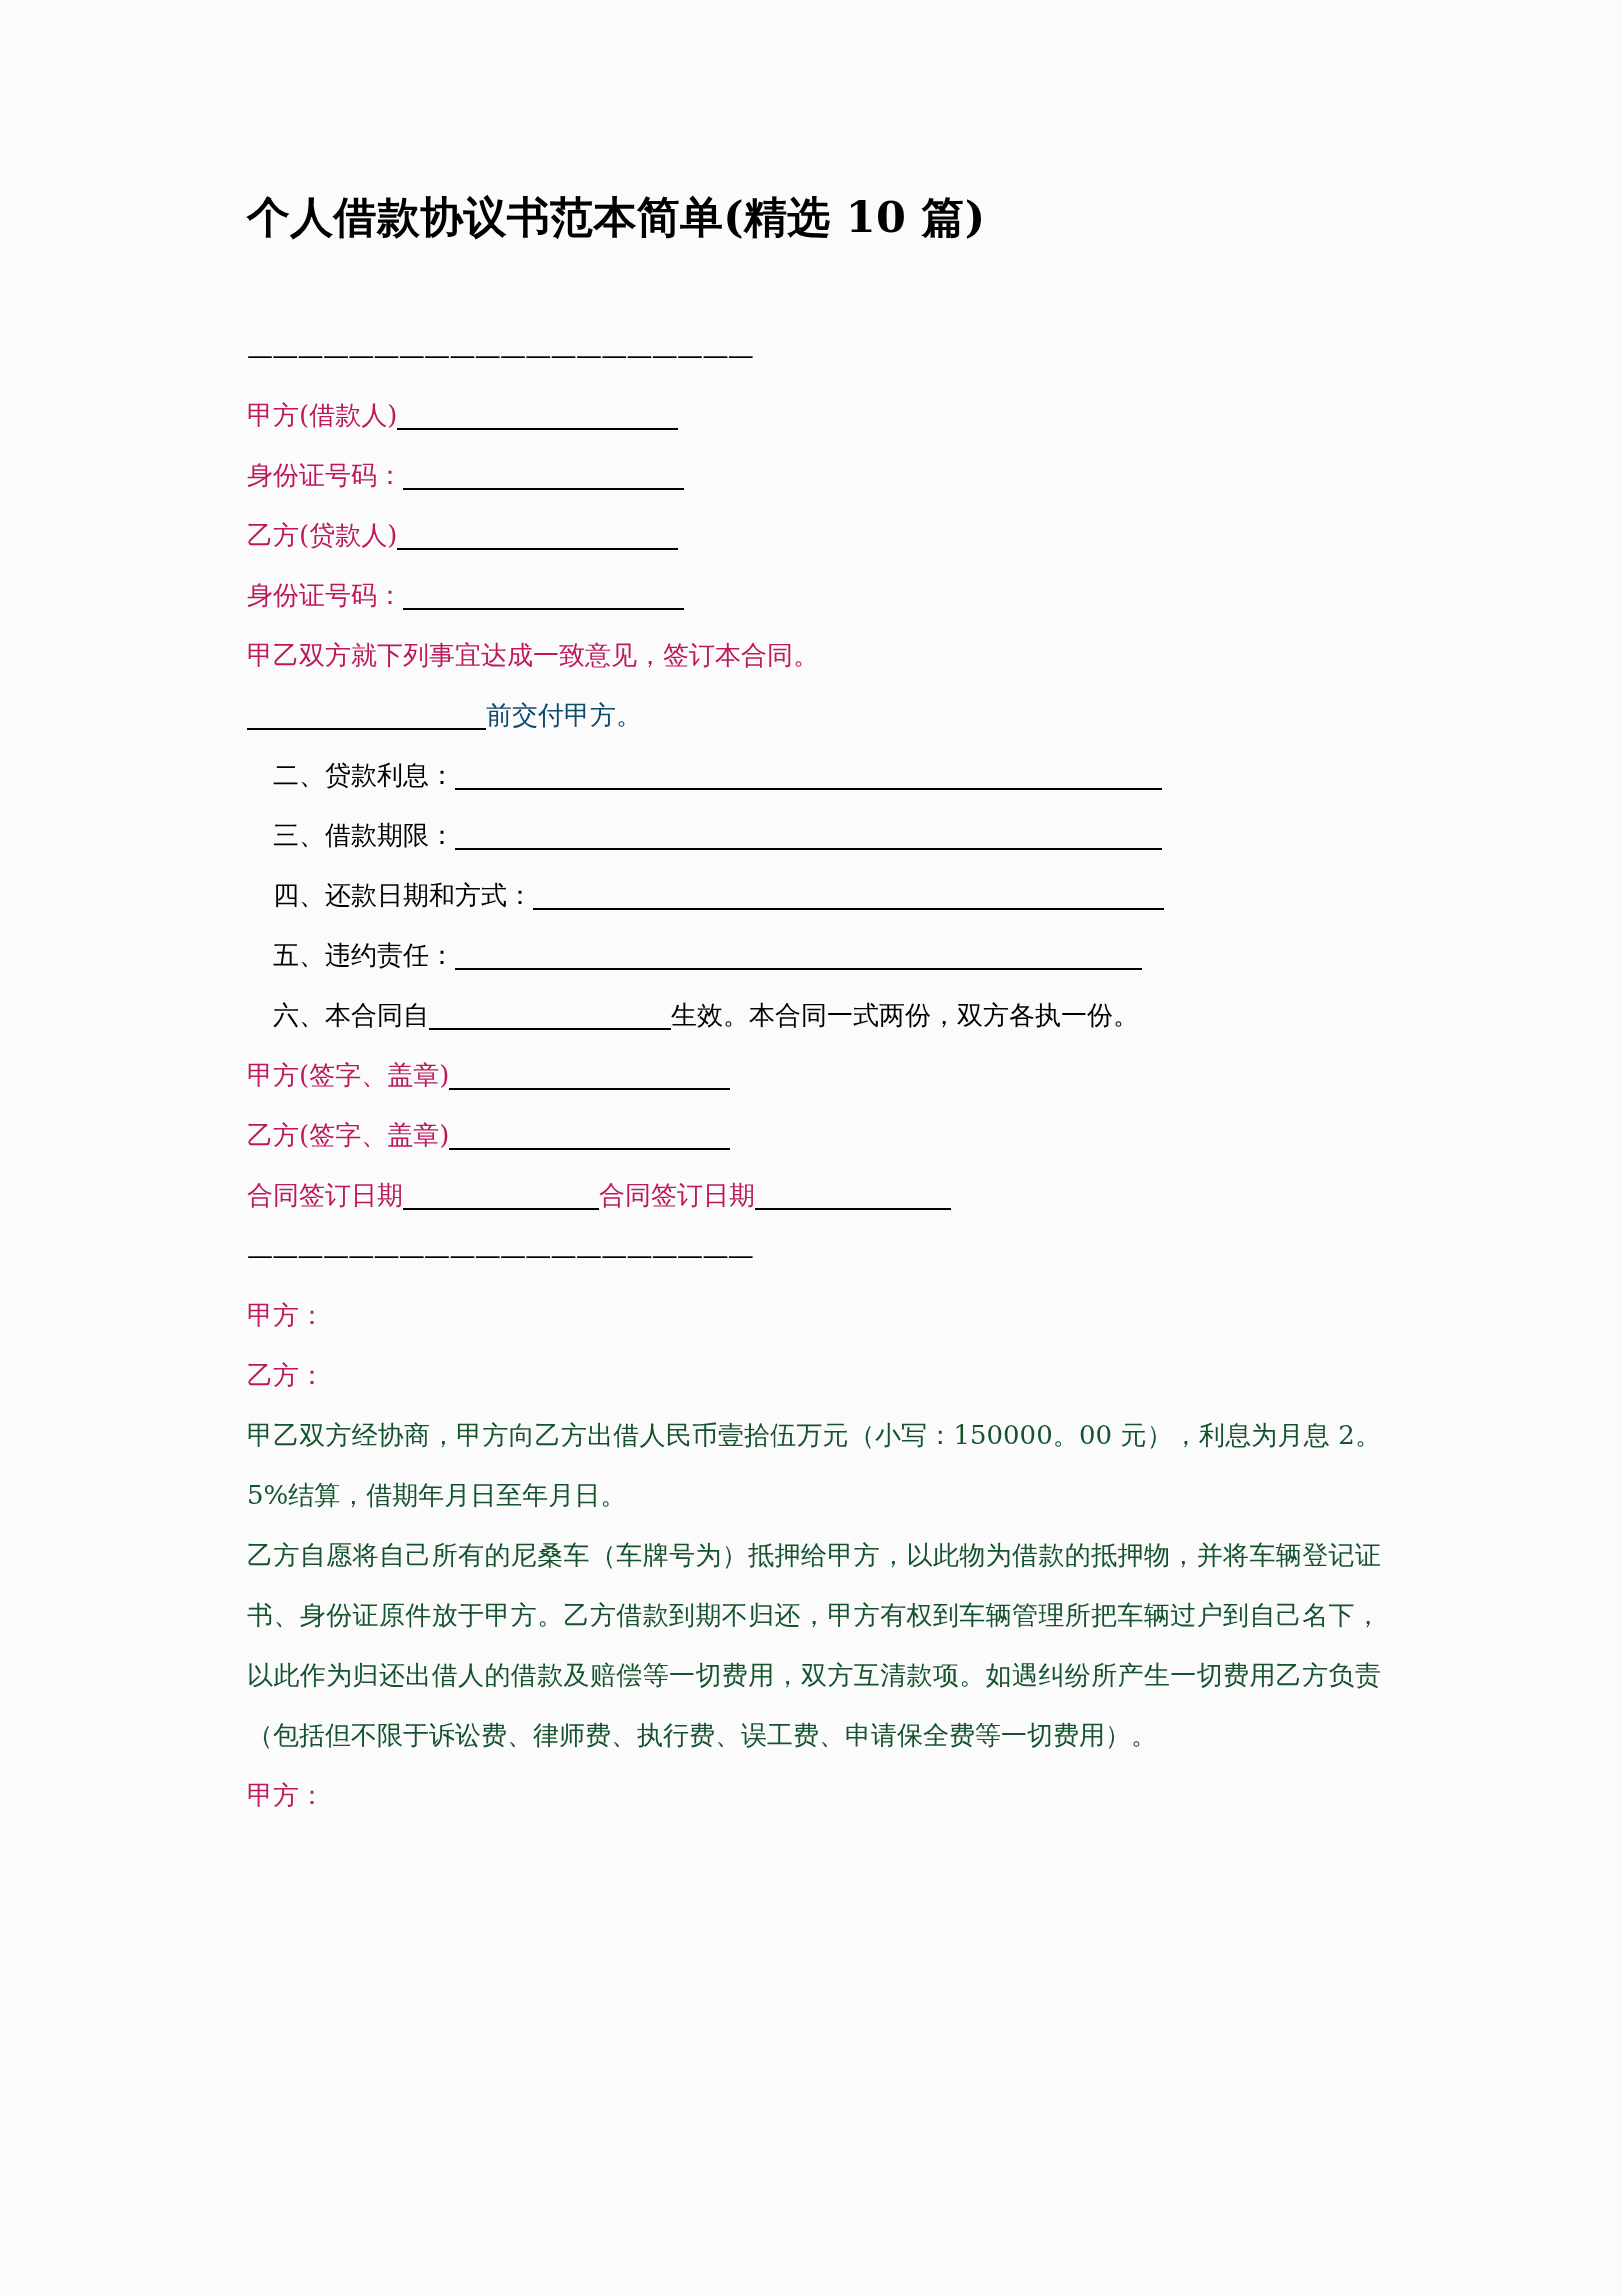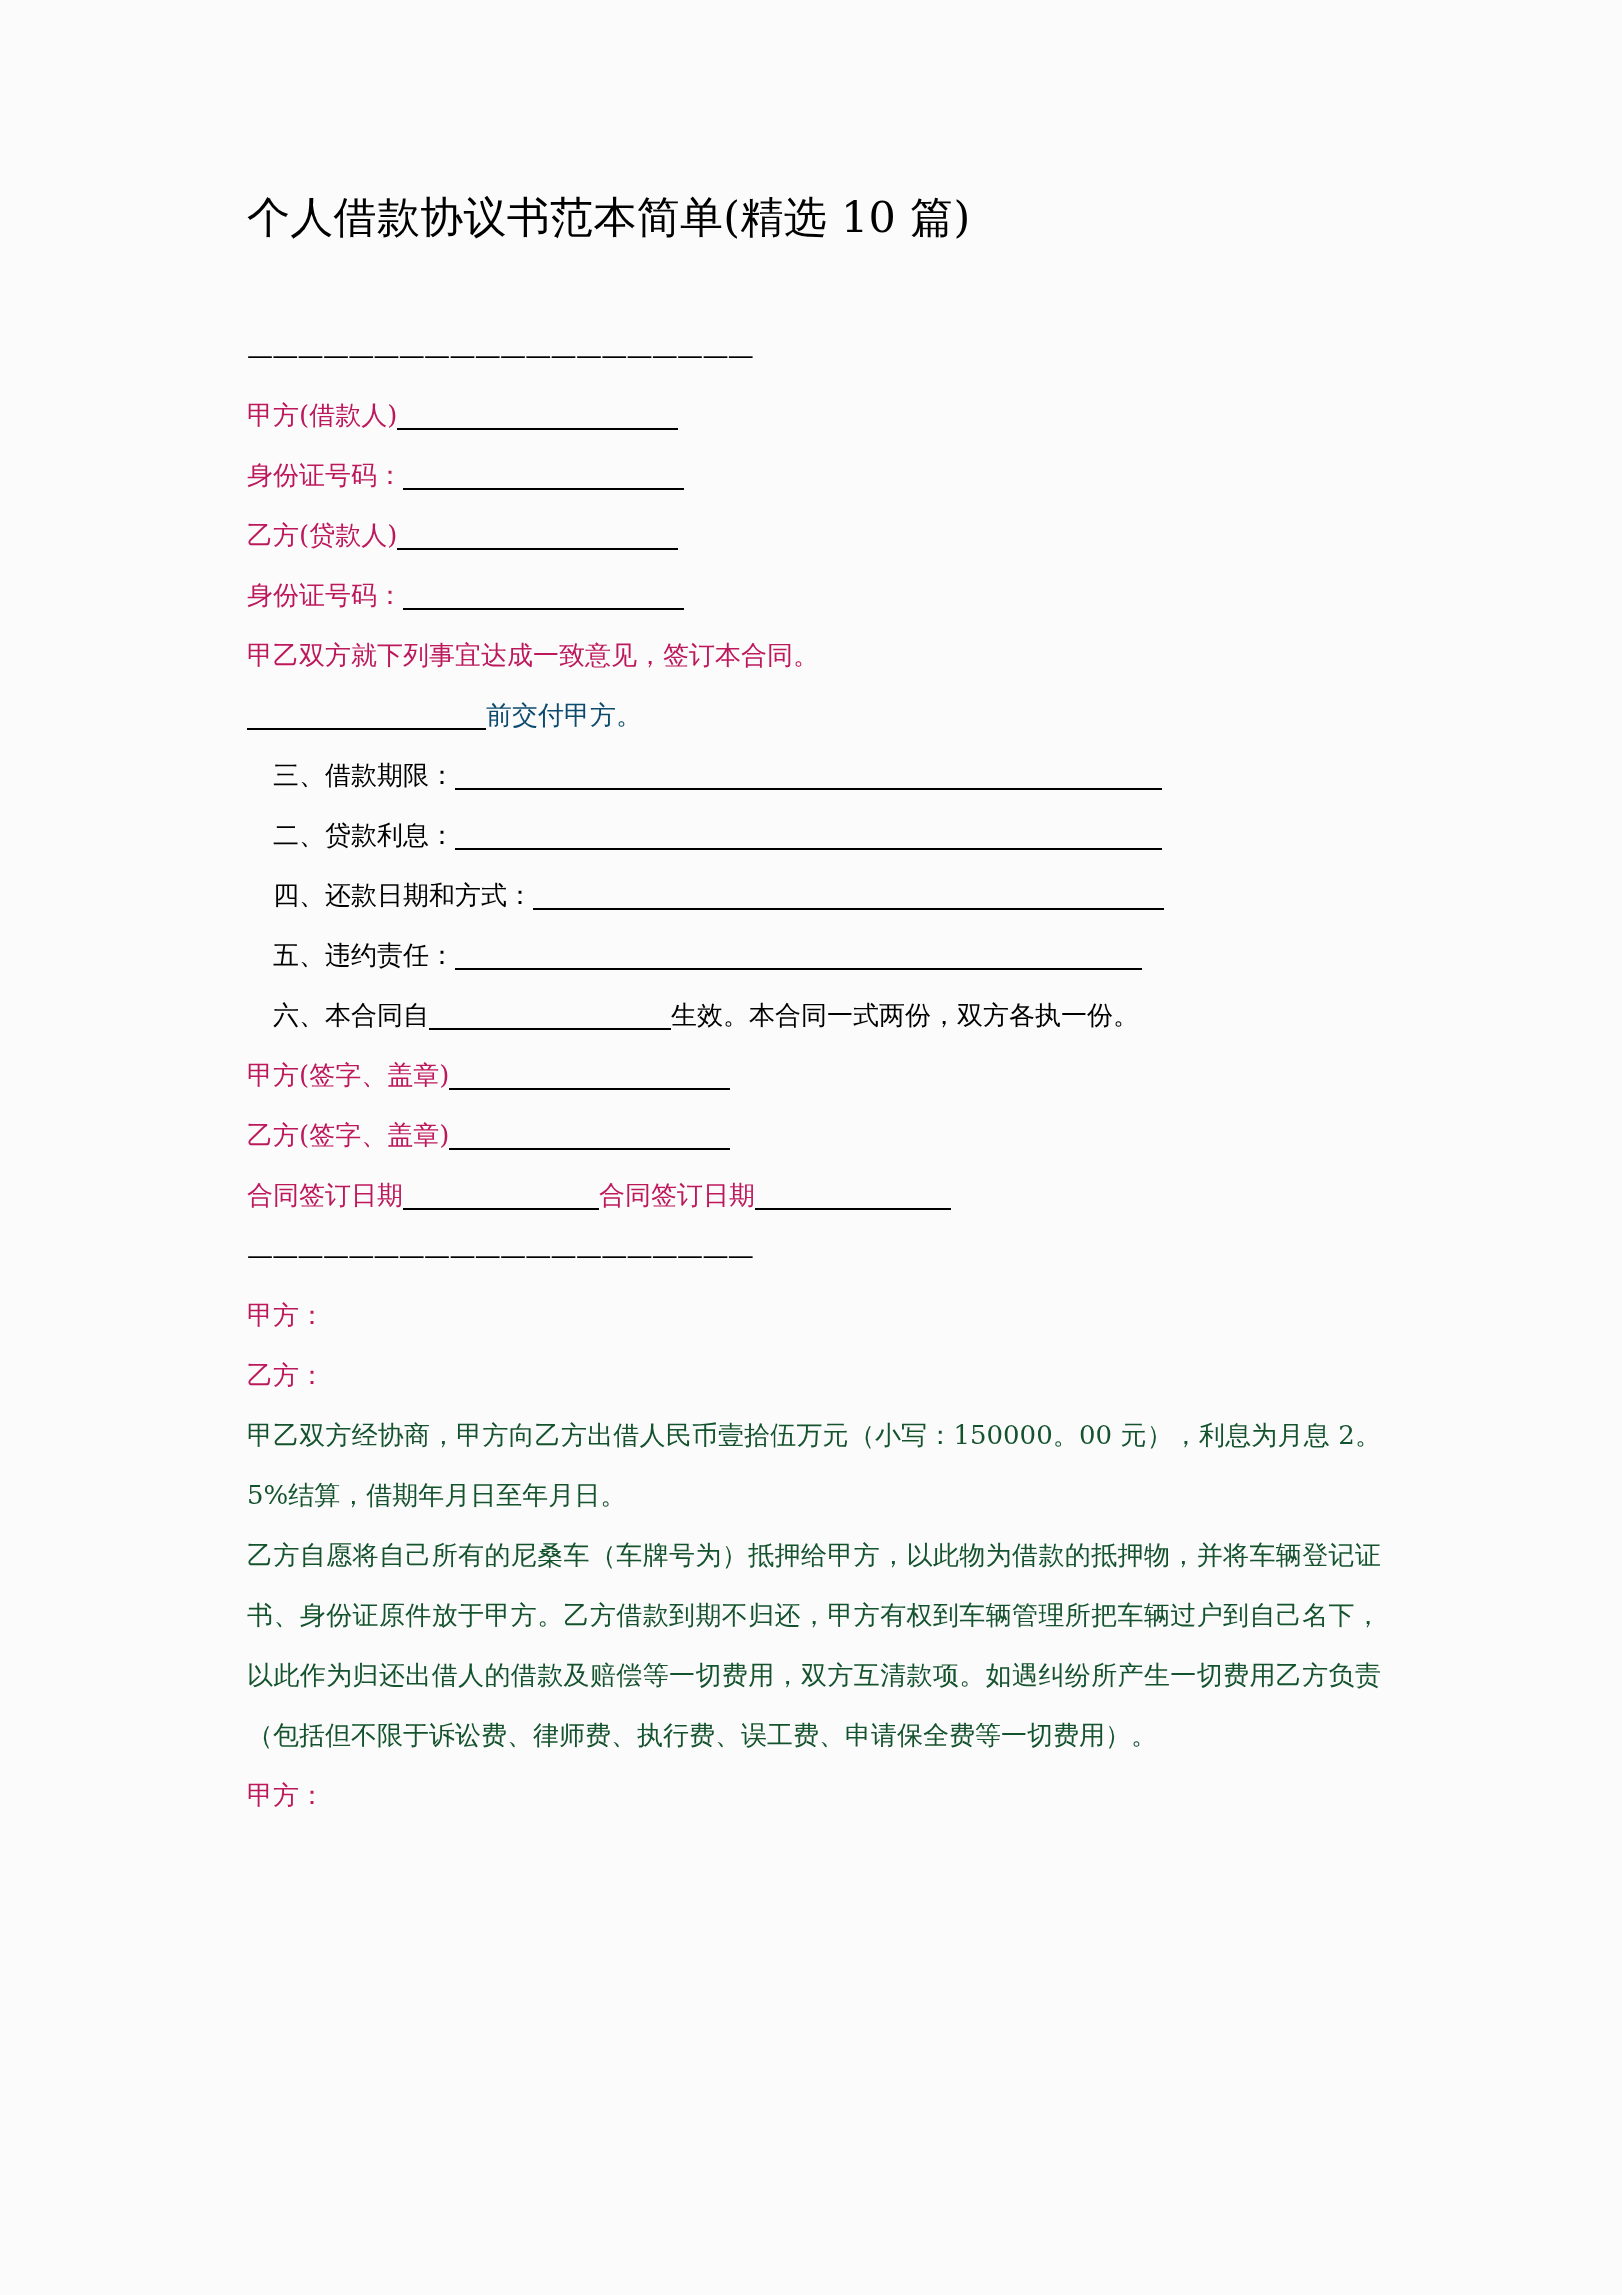--- a/index.html
+++ b/index.html
@@ -22,21 +22,21 @@
   .content {
     position: absolute;
     left: 247px;
     top: 0;
     width: 1134px;
   }
 
   
   .doc-title {
     font-size: 43px;
-    font-weight: normal;
+    font-weight: bold;
     line-height: 1.25;
     color: #000;
     margin: 0;
     padding-top: 191px;
     letter-spacing: 0.3px;
     white-space: nowrap;
   }
 
   
   .line {
@@ -121,23 +121,23 @@
 
     <div class="line"><span>乙方(贷款人)</span><span class="blank b-430"></span></div>
 
     <div class="line"><span>身份证号码：</span><span class="blank b-430"></span></div>
 
     <div class="line">甲乙双方就下列事宜达成一致意见，签订本合同。</div>
 
 
     <div class="clause-1-cont"><span class="blank b-365"></span><span>前交付甲方。</span></div>
 
+    <div class="clause"><span>二、贷款利息：</span><span class="blank b-1080"></span></div>
+
     <div class="clause"><span>三、借款期限：</span><span class="blank b-1080"></span></div>
-
-    <div class="clause"><span>二、贷款利息：</span><span class="blank b-1080"></span></div>
 
     <div class="clause"><span>四、还款日期和方式：</span><span class="blank b-965"></span></div>
 
     <div class="clause"><span>五、违约责任：</span><span class="blank b-1050"></span></div>
 
     <div class="clause"><span>六、本合同自</span><span class="blank b-370"></span><span>生效。本合同一式两份，双方各执一份。</span></div>
 
     <div class="line"><span>甲方(签字、盖章)</span><span class="blank b-430"></span></div>
 
     <div class="line"><span>乙方(签字、盖章)</span><span class="blank b-430"></span></div>

